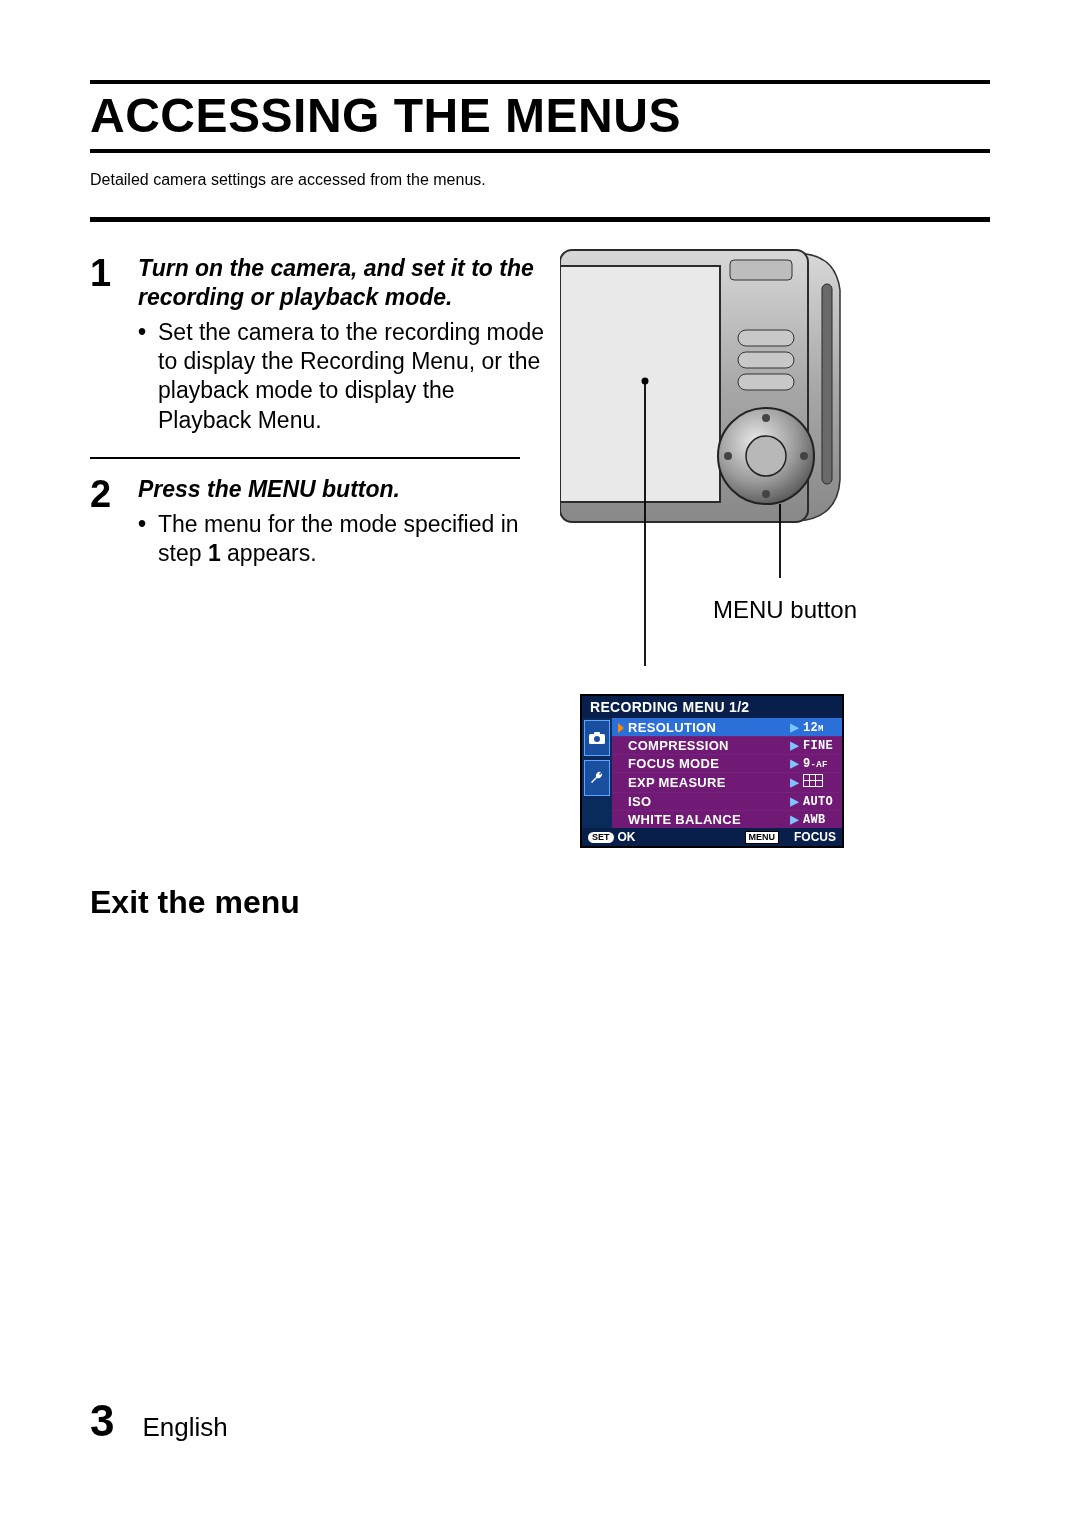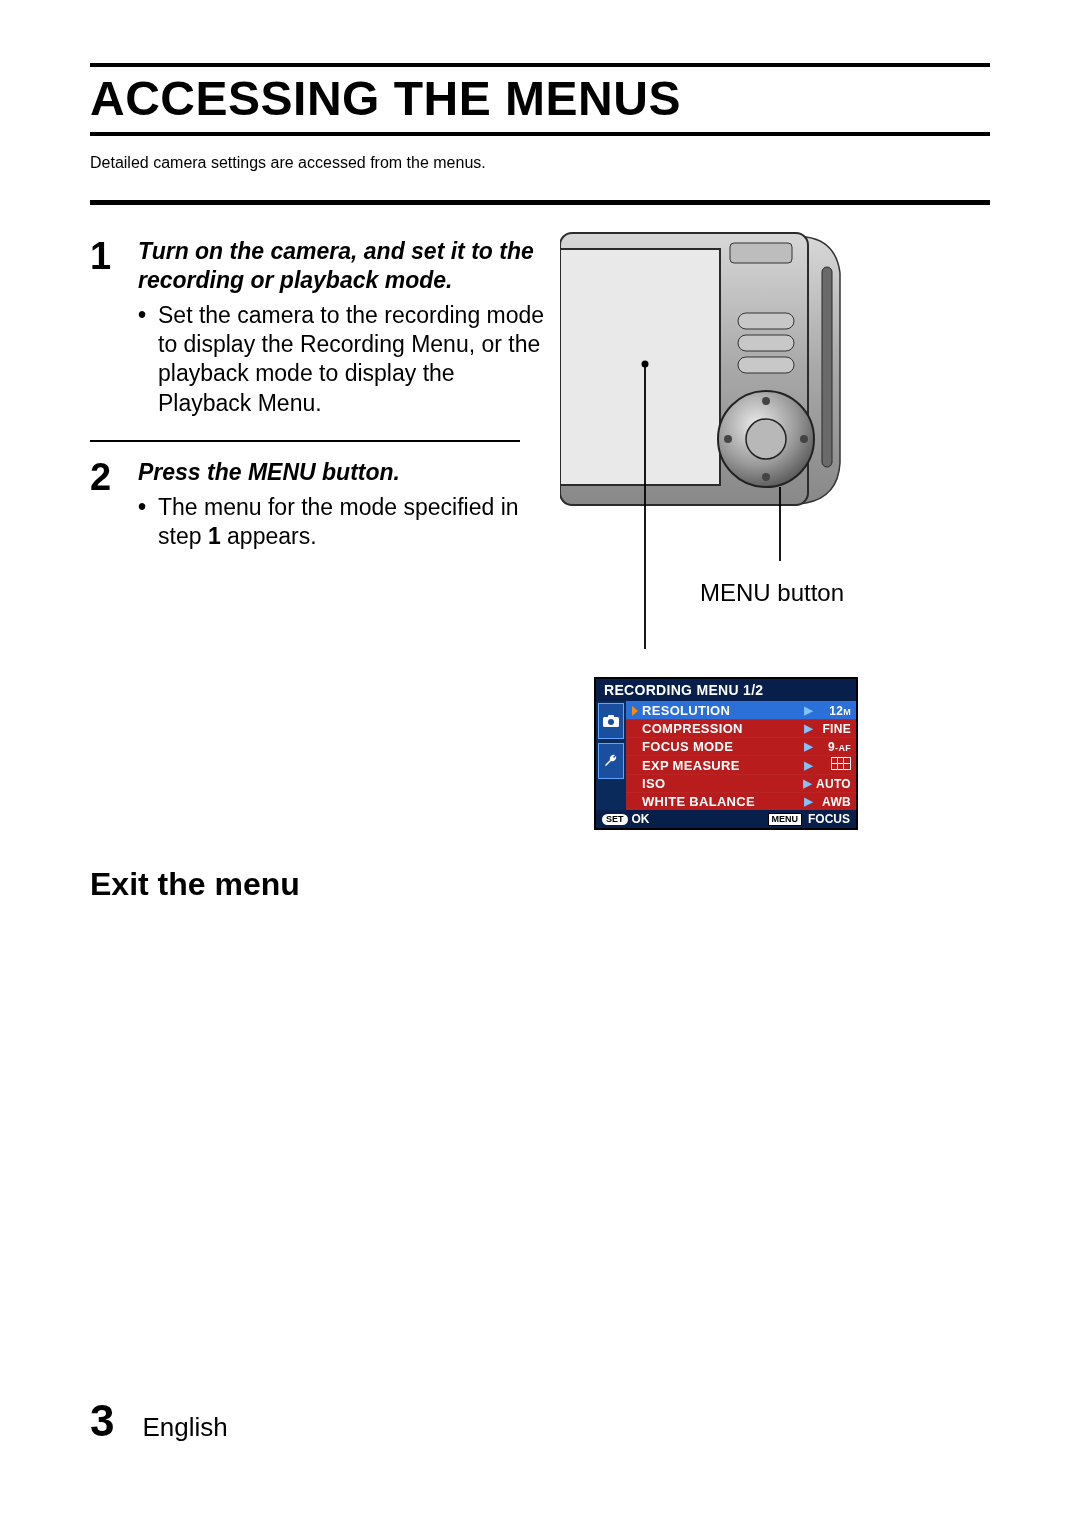--- a/index.html
+++ b/index.html
@@ -7,21 +7,21 @@
     padding: 0;
     background: #fff;
     font-family: Arial, Helvetica, sans-serif;
     color: #000;
   }
   .page {
     width: 1080px;
     height: 1521px;
     position: relative;
     box-sizing: border-box;
-    padding: 63px 90px 60px 90px;
+    padding: 80px 90px 60px 90px;
   }
   .title-rule-top {
     border-top: 4px solid #000;
     margin-bottom: 2px;
   }
   .page-title {
     font-size: 48px;
     font-weight: 900;
     letter-spacing: 0.5px;
     margin: 4px 0 6px 0;
@@ -99,20 +99,21 @@
     flex: 0 0 auto;
     width: 310px;
     margin-left: 10px;
     position: relative;
   }
   .camera-svg {
     display: block;
   }
   .menu-button-label {
     font-size: 24px;
+    text-align: center;
     margin-top: 50px;
     margin-left: 140px;
   }
   .exit-title {
     font-size: 32px;
     font-weight: 700;
     margin: 36px 0 2px 0;
   }
   .exit-text {
     font-size: 24px;
@@ -131,23 +132,23 @@
     font-weight: 900;
   }
   .footer-lang {
     font-size: 26px;
   }
 
   
   .menu-panel {
     width: 260px;
     margin-top: 70px;
-    margin-left: 34px;
+    margin-left: 20px;
     border: 2px solid #000;
-    background: #b91c1c;
+    background: #701a75;
     color: #fff;
     font-family: Arial, Helvetica, sans-serif;
   }
   .menu-title {
     background: #071f4a;
     font-size: 14px;
     font-weight: 700;
     padding: 3px 8px 3px 8px;
     letter-spacing: 0.3px;
   }
@@ -193,22 +194,23 @@
     flex: 1;
   }
   .menu-row .tri {
     color: #7fc3ff;
     margin: 0 4px;
     font-size: 11px;
   }
   .menu-row .val {
     font-weight: 800;
     min-width: 34px;
-    text-align: right;
+    text-align: left;
     font-size: 12px;
+    font-family: Liberation Mono, monospace;
   }
   .menu-row .val .sub { font-size: 9px; }
   .menu-row .pointer {
     width: 0; height: 0;
     border-top: 5px solid transparent;
     border-bottom: 5px solid transparent;
     border-left: 6px solid #ff8a00;
     margin-right: 4px;
   }
   .menu-row .pointer.hidden { visibility: hidden; }
@@ -232,21 +234,21 @@
     color:#000;
     border-radius:7px;
     font-size:9px;
     font-weight:900;
     padding:1px 4px;
     line-height:1;
   }
   .menu-badge {
     display:inline-flex;
     align-items:center;
-    gap:6px;
+    gap:15px;
   }
   .menu-badge .chip {
     display:inline-block;
     background:#fff;
     color:#000;
     border:1px solid #000;
     font-size:9px;
     font-weight:900;
     padding:1px 3px;
     line-height:1;

